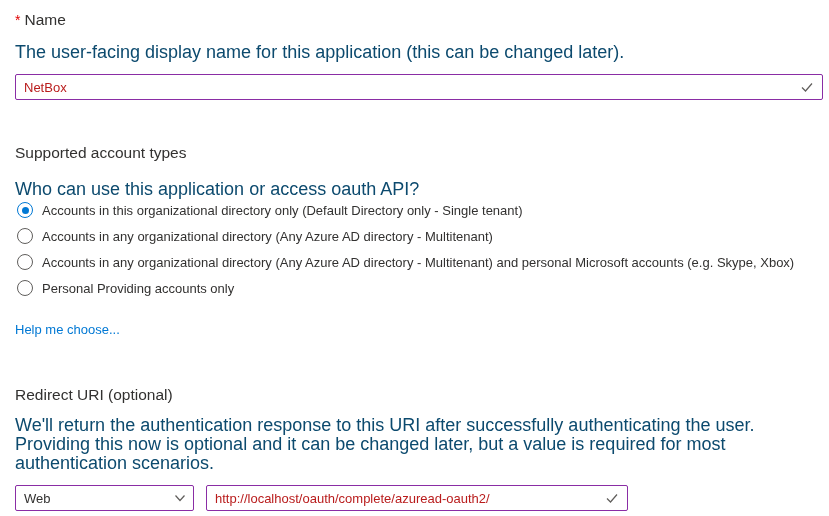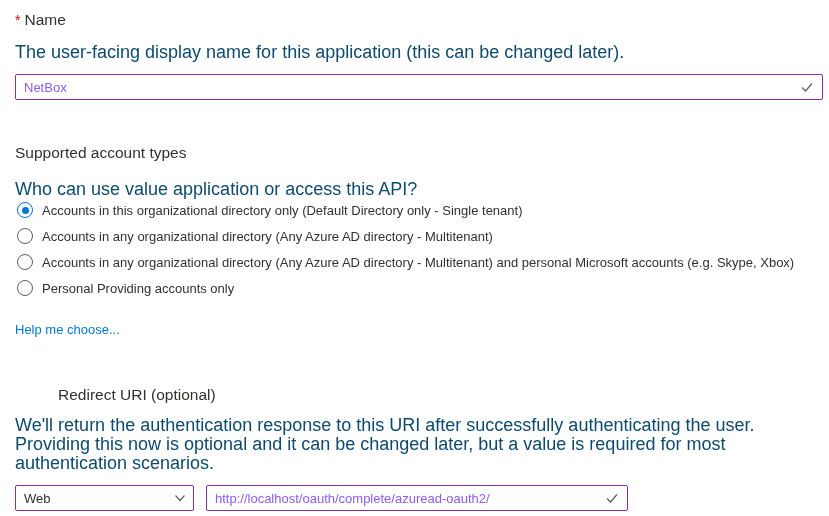--- a/index.html
+++ b/index.html
@@ -20,21 +20,21 @@
     line-height: 20px;
     color: #323130;
   }
   .required-marker {
     color: #e00000;
     margin-right: 4px;
     font-size: 14px;
   }
   .h-name { margin-top: 10px; }
   .h-supported { margin-top: 43px; }
-  .h-redirect { margin-top: 47px; margin-left: 43px; }
+  .h-redirect { margin-top: 47px; }
 
   .desc {
     font-size: 18px;
     line-height: 16px;
     margin-top: 14px;
     color: #0c4a6e;
   }
   .desc-redirect {
     margin-top: 11px;
     line-height: 19px;
@@ -49,21 +49,21 @@
     height: 26px;
   }
   .text-input {
     width: 100%;
     height: 100%;
     border: 1px solid #8a2da5;
     border-radius: 2px;
     padding: 0 28px 0 8px;
     font-family: "Liberation Sans", sans-serif;
     font-size: 13px;
-    color: #8b5cf6;
+    color: #b91c1c;
     outline: none;
     background: #fff;
   }
   .valid-check {
     position: absolute;
     right: 9px;
     top: 6px;
     width: 14px;
     height: 14px;
     pointer-events: none;
@@ -162,21 +162,21 @@
   <div class="desc">The user-facing display name for this application (this can be changed later).</div>
   <div class="text-input-wrap">
     <input class="text-input" type="text" value="NetBox" style="">
     <svg class="valid-check" viewBox="0 0 14 14">
       <polyline points="2,7.5 5.5,11 12,3.5" fill="none" stroke="#605e5c" stroke-width="1.2"></polyline>
     </svg>
   </div>
 
   
   <div class="section-title h-supported">Supported account types</div>
-  <div class="desc question">Who can use value application or access this API?</div>
+  <div class="desc question">Who can use this application or access oauth API?</div>
 
   <div class="radio-group">
     <div class="radio-row selected">
       <span class="radio-circle"></span>
       <span class="radio-label">Accounts in this organizational directory only (Default Directory only - Single tenant)</span>
     </div>
     <div class="radio-row">
       <span class="radio-circle"></span>
       <span class="radio-label">Accounts in any organizational directory (Any Azure AD directory - Multitenant)</span>
     </div>

